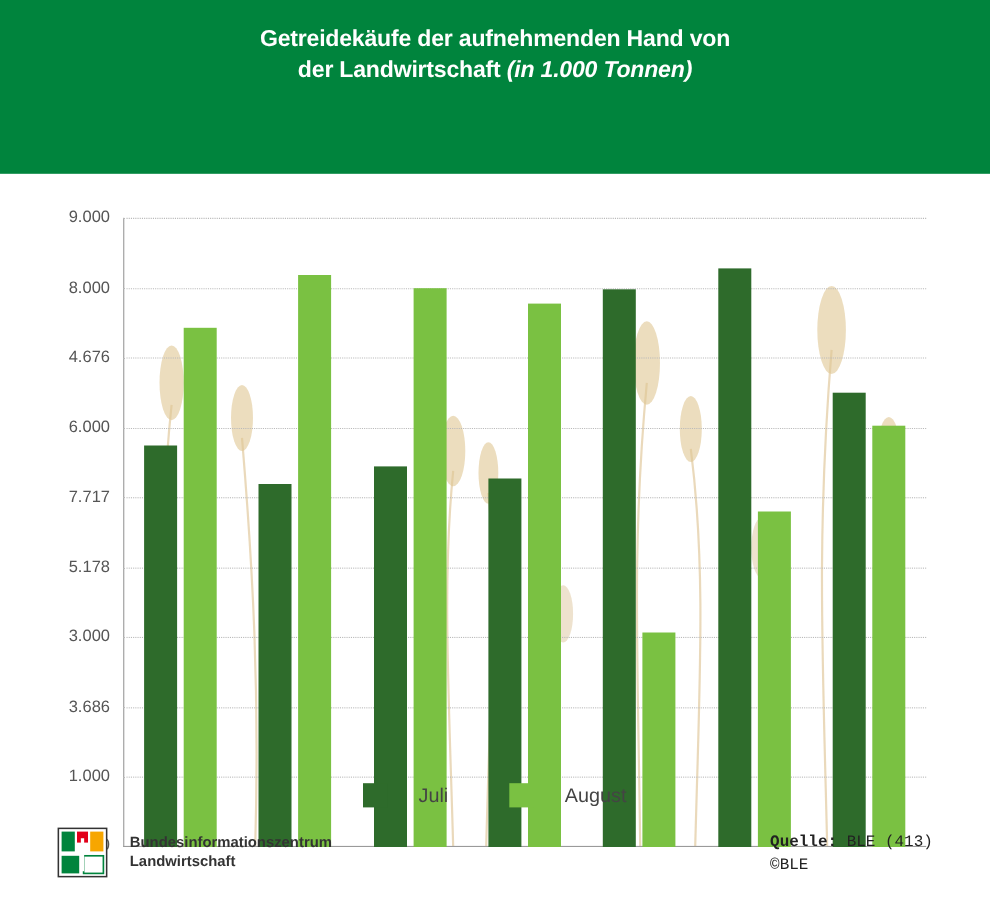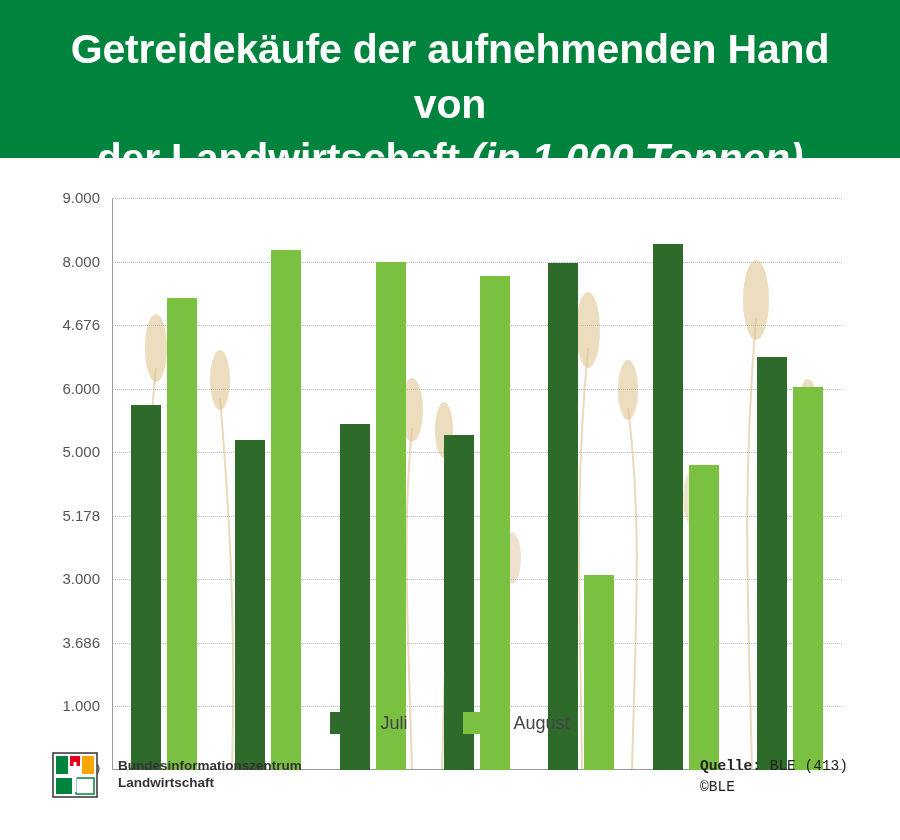--- a/index.html
+++ b/index.html
@@ -20,21 +20,21 @@
   .header {
     background: #00843d;
     width: 900px;
     height: 158px;
     box-sizing: border-box;
     padding: 22px 40px 0 40px;
     text-align: center;
     color: #ffffff;
   }
   .header-title {
-    font-size: 41px;
+    font-size: 21px;
     font-weight: bold;
     line-height: 1.33;
     letter-spacing: -0.2px;
   }
   .header-title .unit {
     font-style: italic;
     font-weight: bold;
     margin-top: 12px;
   }
 
@@ -255,21 +255,21 @@
       <div class="gridline" style="top:63.5px"></div>
       <div class="ytick" style="top:63.5px">8.000</div>
 
       <div class="gridline" style="top:127px"></div>
       <div class="ytick" style="top:127px">4.676</div>
 
       <div class="gridline" style="top:190.5px"></div>
       <div class="ytick" style="top:190.5px">6.000</div>
 
       <div class="gridline" style="top:254px"></div>
-      <div class="ytick" style="top:254px">5.000</div>
+      <div class="ytick" style="top:254px">7.717</div>
 
       <div class="gridline" style="top:317.5px"></div>
       <div class="ytick" style="top:317.5px">5.178</div>
 
       <div class="gridline" style="top:381px"></div>
       <div class="ytick" style="top:381px">3.000</div>
 
       <div class="gridline" style="top:444.5px"></div>
       <div class="ytick" style="top:444.5px">3.686</div>
 

